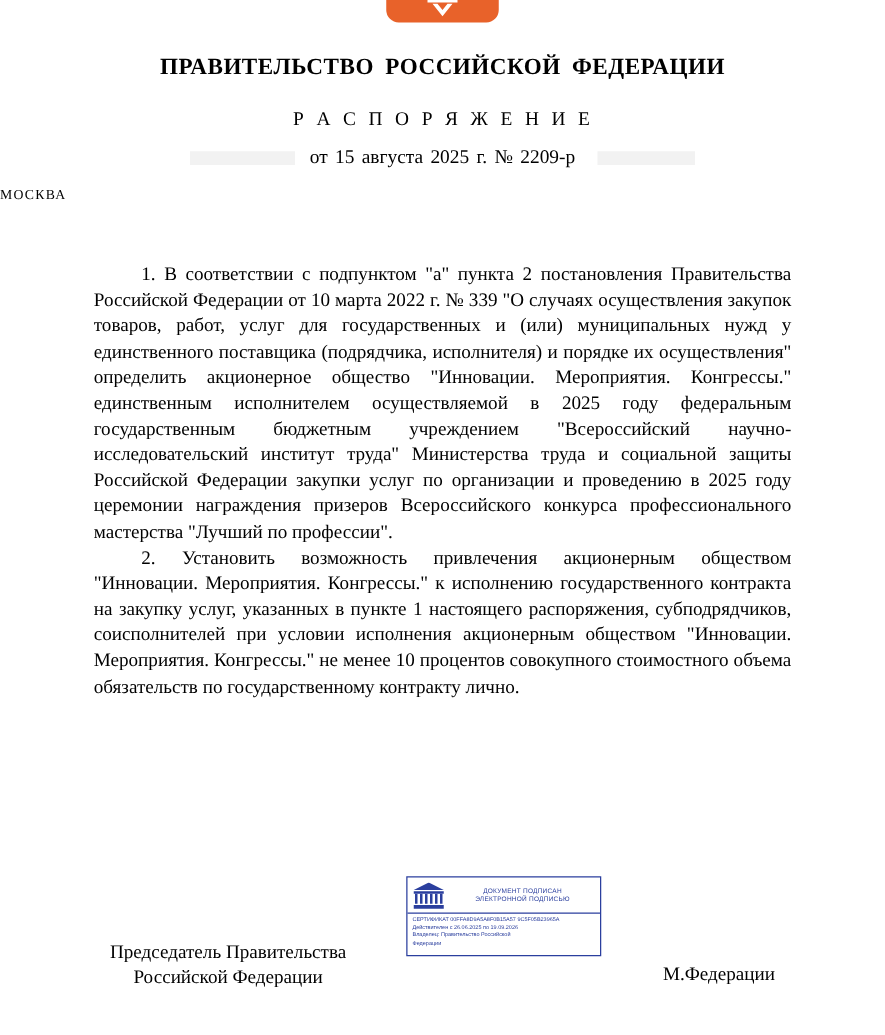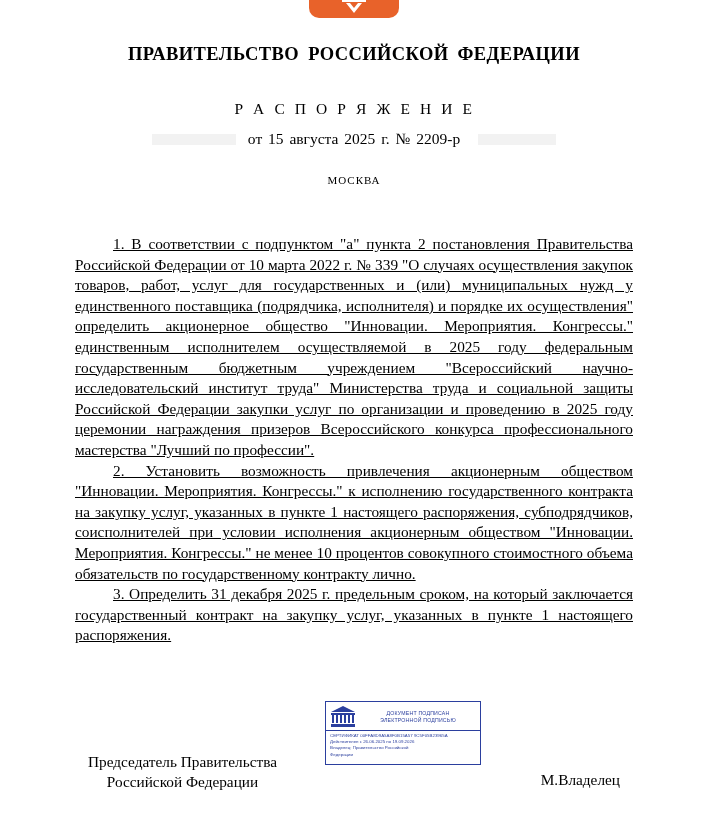--- a/index.html
+++ b/index.html
@@ -52,61 +52,59 @@
     padding-top: 44px;
     text-align: center;
     font-size: 18.5px;
     font-weight: bold;
     letter-spacing: 0.4px;
     word-spacing: 4px;
   }
   .doc-kind {
     text-align: center;
     font-size: 15.5px;
-    margin-top: 35px;
+    margin-top: 22px;
     letter-spacing: 1.6px;
     word-spacing: 3px;
   }
   .doc-number {
     text-align: center;
     font-size: 15.5px;
     margin-top: 12px;
     position: relative;
     word-spacing: 2px;
   }
   .doc-number .faint-left,
   .doc-number .faint-right {
     position: absolute;
     top: 4px;
     height: 11px;
     background: #f2f2f2;
   }
   .doc-number .faint-left { left: 152px; width: 84px; }
   .doc-number .faint-right { right: 152px; width: 78px; }
   .doc-city {
-    text-align: center;
     font-size: 11px;
-    margin-top: 26px;
+    margin-top: 15px;
     letter-spacing: 1px;
   }
 
   
   .body-text {
     margin: 0 auto;
     width: 558px;
     padding-top: 48px;
     font-size: 15.3px;
     line-height: 20.6px;
     text-align: justify;
     text-justify: inter-word;
   }
   .body-text p {
     margin: 0;
     text-indent: 38px;
-    text-decoration: underline;
   }
 
   
   .sign-row {
     position: absolute;
     left: 0;
     bottom: 36px;
     width: 708px;
     display: flex;
     align-items: flex-end;
@@ -195,21 +193,20 @@
     <span class="faint-left"></span>
     <span class="faint-right"></span>
     <span>от  15 августа 2025 г.  № 2209-р</span>
   </div>
 
   <div class="doc-city">МОСКВА</div>
 
   <div class="body-text">
     <p>1. В соответствии с подпунктом "а" пункта 2 постановления Правительства Российской Федерации от 10 марта 2022 г. № 339 "О случаях осуществления закупок товаров, работ, услуг для государственных и (или) муниципальных нужд у единственного поставщика (подрядчика, исполнителя) и порядке их осуществления" определить акционерное общество "Инновации. Мероприятия. Конгрессы." единственным исполнителем осуществляемой в 2025 году федеральным государственным бюджетным учреждением "Всероссийский научно-исследовательский институт труда" Министерства труда и социальной защиты Российской Федерации закупки услуг по организации и проведению в 2025 году церемонии награждения призеров Всероссийского конкурса профессионального мастерства "Лучший по профессии".</p>
     <p>2. Установить возможность привлечения акционерным обществом "Инновации. Мероприятия. Конгрессы." к исполнению государственного контракта на закупку услуг, указанных в пункте 1 настоящего распоряжения, субподрядчиков, соисполнителей при условии исполнения акционерным обществом "Инновации. Мероприятия. Конгрессы." не менее 10 процентов совокупного стоимостного объема обязательств по государственному контракту лично.</p>
-    <p>3. Определить 31 декабря 2025 г. предельным сроком, на который заключается государственный контракт на закупку услуг, указанных в пункте 1 настоящего распоряжения.</p>
   </div>
 
   <div class="stamp">
     <div class="stamp-top">
       <svg class="stamp-emblem" viewBox="0 0 26 22" aria-hidden="true">
         <g fill="#2b3f9e">
           <rect x="1" y="18" width="24" height="3"></rect>
           <rect x="2" y="9" width="2" height="8"></rect>
           <rect x="6" y="9" width="2" height="8"></rect>
           <rect x="10" y="9" width="2" height="8"></rect>
@@ -229,16 +226,16 @@
       <div>СЕРТИФИКАТ 00FFA8D9A5A8F0B15A57 9C5F05B23965A</div>
       <div>Действителен с 26.06.2025 по 19.09.2026</div>
       <div>Владелец: Правительство Российской</div>
       <div>Федерации</div>
     </div>
   </div>
 
   <div class="sign-row">
     <div class="sign-left">Председатель Правительства
 Российской Федерации</div>
-    <div class="sign-right">М.Владелец</div>
+    <div class="sign-right">М.Федерации</div>
   </div>
 
 </div>
 
 </body></html>

